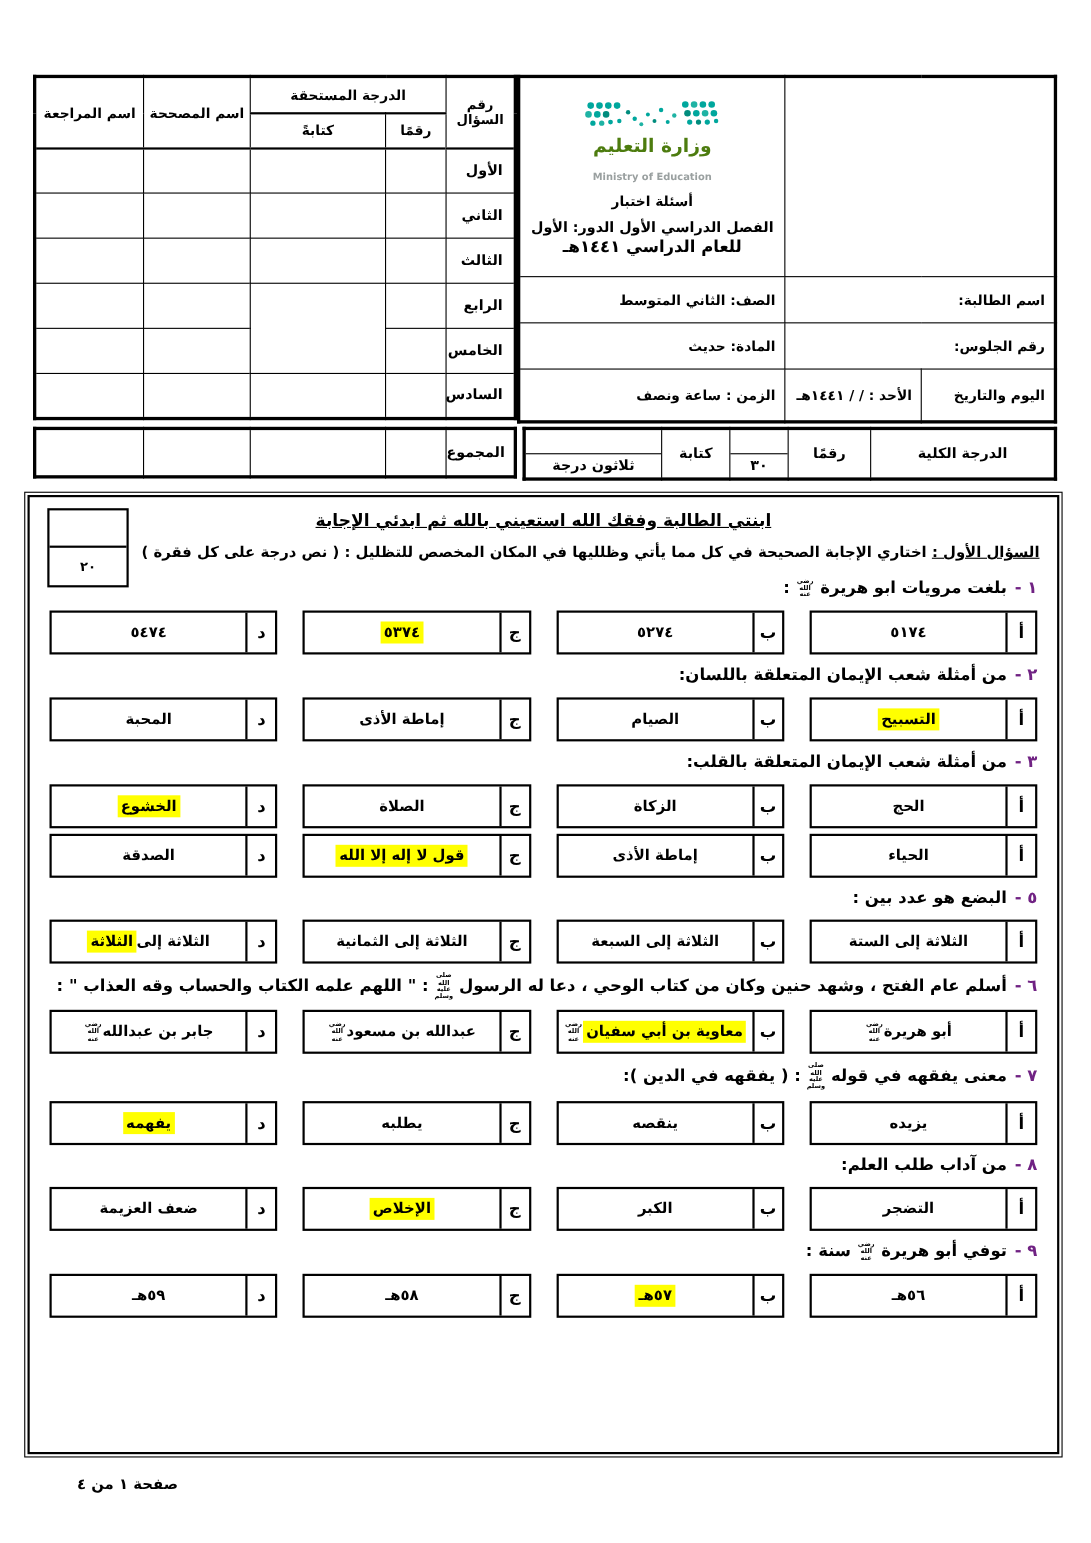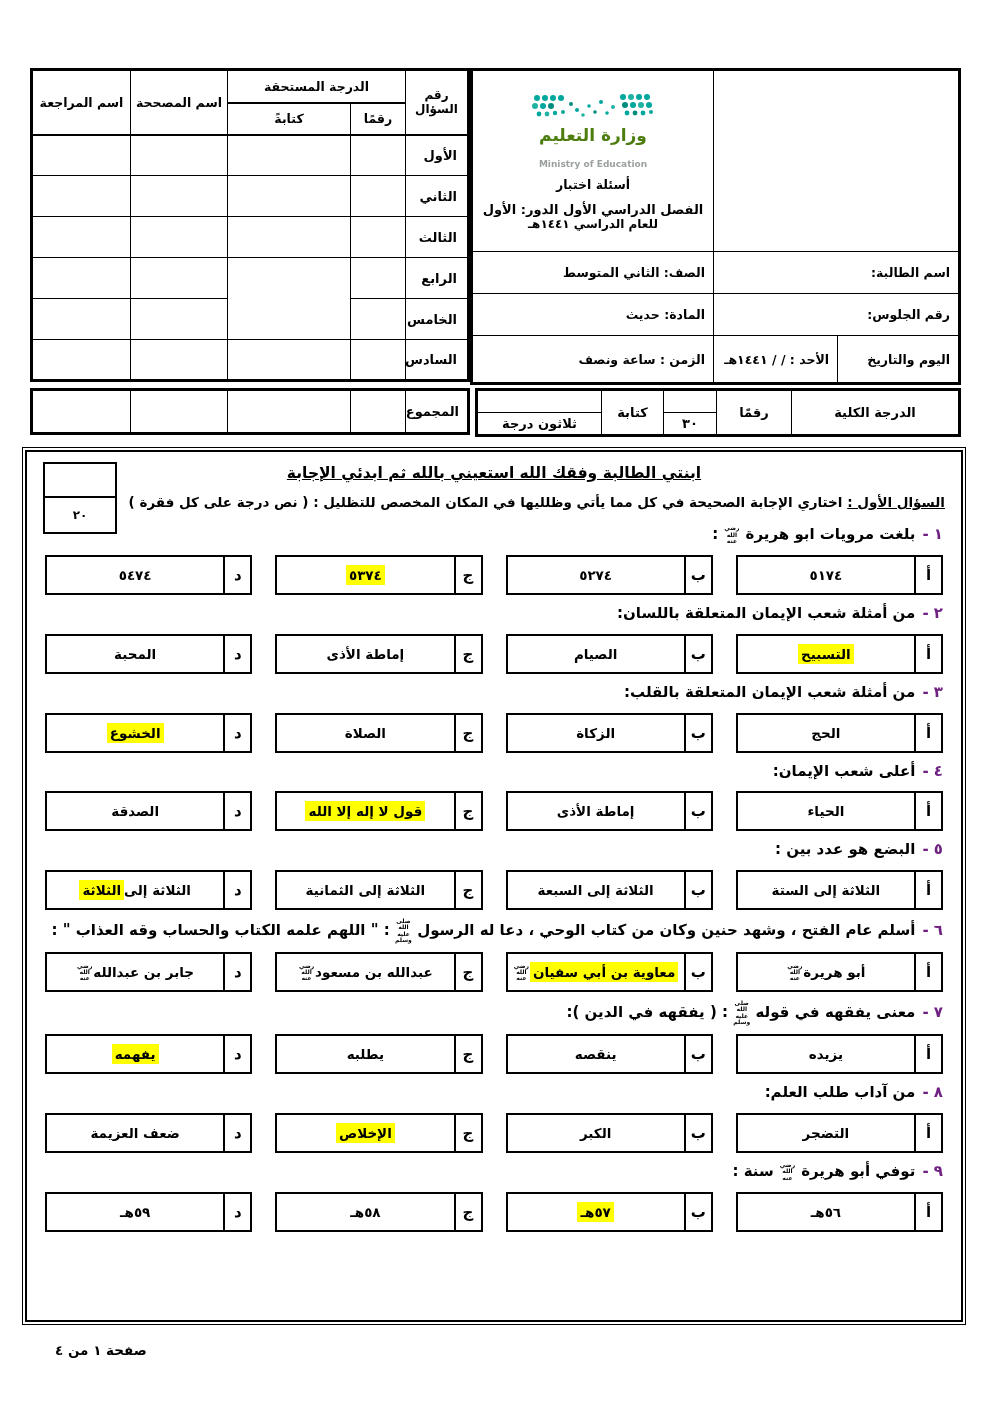--- a/index.html
+++ b/index.html
@@ -22,21 +22,21 @@
   .sumrow .rowlbl { text-align:right; padding-right:8px; font-size:13px; font-weight:bold; }
 
   .infotbl { position:absolute; left:470px; top:68px; width:490px; }
   .infotbl td { padding:2px 8px; }
   .lblcell { text-align:right; font-size:13px; }
   .logo-cell { text-align:center; vertical-align:top; padding-top:6px; }
   .m-ar { color:#4d7c0f; font-size:17px; font-weight:bold; letter-spacing:1px; }
   .m-en { color:#9aa0a0; font-size:9px; font-weight:bold; margin-top:14px; }
   .m-line1 { font-size:12.5px; font-weight:bold; margin-top:8px; }
   .m-line2 { font-size:13px; font-weight:bold; margin-top:10px; }
-  .m-line3 { font-size:12px; font-weight:bold; }
+  .m-line3 { font-size:15px; font-weight:bold; }
 
   .totalstrip { position:absolute; left:475px; top:388px; width:483px; height:49px; }
   .totalstrip td { text-align:center; font-weight:bold; font-size:13px; }
   .splitcell { padding:0 !important; }
   .splitcell .top { height:22px; border-bottom:1.5px solid #000; }
   .splitcell .bot { height:21px; display:flex; align-items:center; justify-content:center; font-weight:bold; font-size:13px; }
 
   
   .bodybox { position:absolute; left:25px; top:450px; width:938px; height:872px;
              border:2px solid #000; outline:1.5px solid #000; outline-offset:2px;
@@ -59,21 +59,21 @@
   .opt { flex:1; height:40px; border:2.5px solid #000; display:flex; background:#fff; }
   .opt-letter { width:27px; border-inline-end:2px solid #000; display:flex; align-items:center;
                 justify-content:center; font-weight:bold; font-size:15px; }
   .opt-text { flex:1; display:flex; align-items:center; justify-content:center;
               font-weight:bold; font-size:13.5px; white-space:nowrap; }
   .hl { background:#ffff00; padding:2px 3px; }
 
   .hon { display:inline-block; width:17px; font-size:6px; line-height:1.05; font-weight:bold;
          text-align:center; vertical-align:middle; white-space:normal; }
 
-  .footer { position:absolute; left:55px; top:1342px; font-weight:bold; font-size:13.5px; }
+  .footer { position:absolute; left:70px; top:1342px; font-weight:bold; font-size:13.5px; }
 </style>
 </head>
 <body>
 
 <div class="page">
 
   <table class="tbl grading">
     <colgroup>
         <col style="width:63px">
         <col style="width:55px">
@@ -327,21 +327,20 @@
             </div>
             <div class="opt">
               <div class="opt-letter">د</div>
               <div class="opt-text">
                 <span class="hl">الخشوع</span>
               </div>
             </div>
           </div>
         </div>
         <div class="q-block">
-          <div class="q-line"><span class="q-num">٤ -</span><span>أعلى شعب الإيمان:</span></div>
           <div class="opts">
             <div class="opt">
               <div class="opt-letter">أ</div>
               <div class="opt-text">الحياء</div>
             </div>
             <div class="opt">
               <div class="opt-letter">ب</div>
               <div class="opt-text">إماطة الأذى</div>
             </div>
             <div class="opt">

